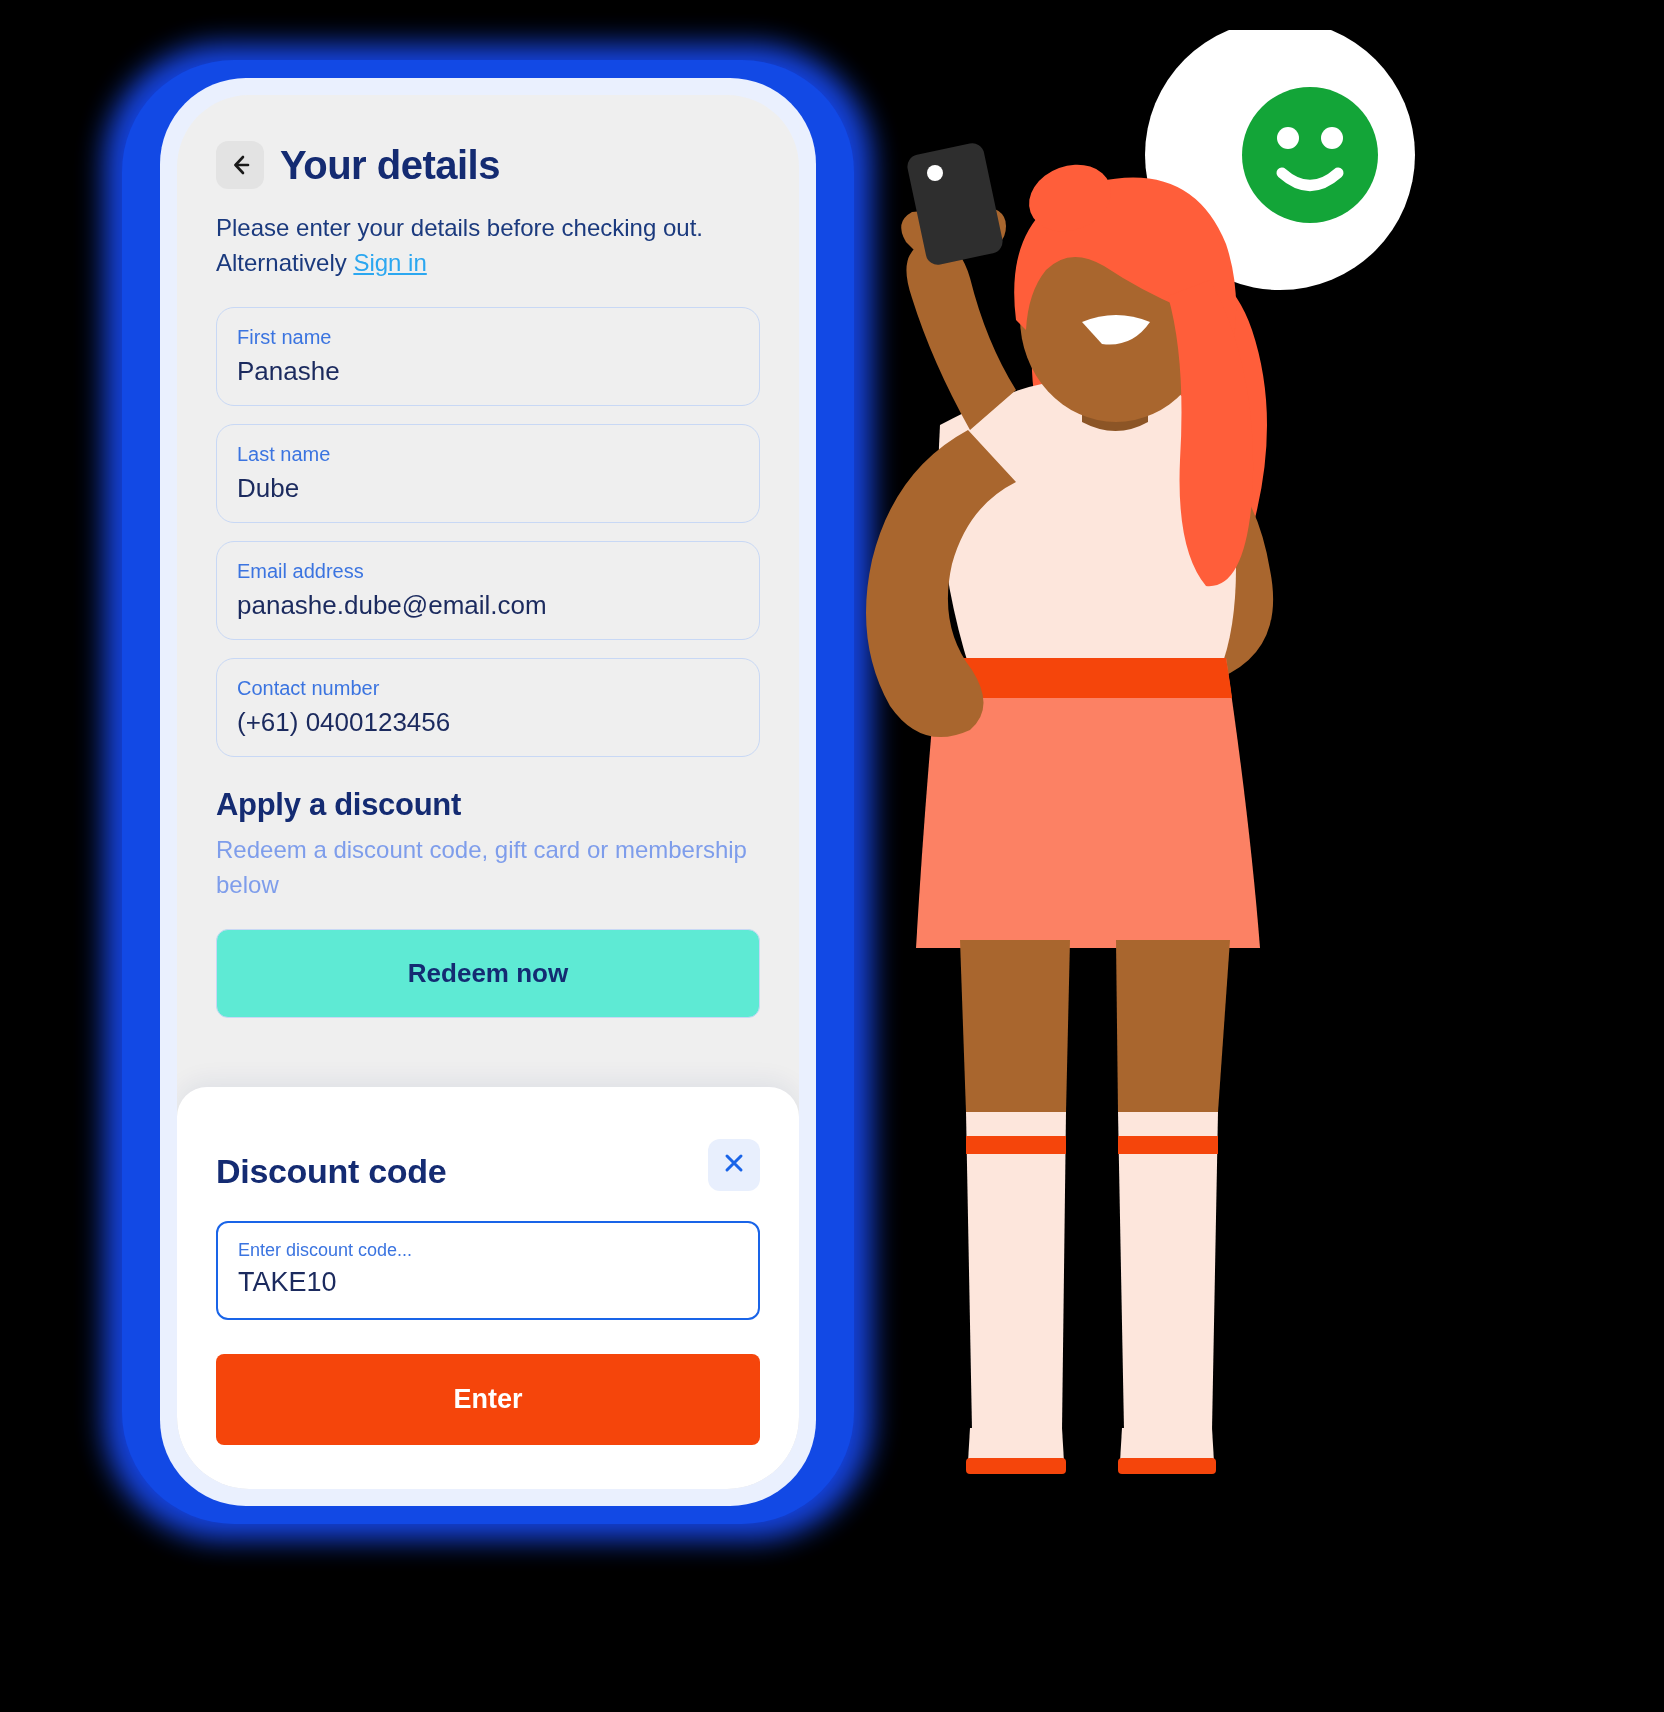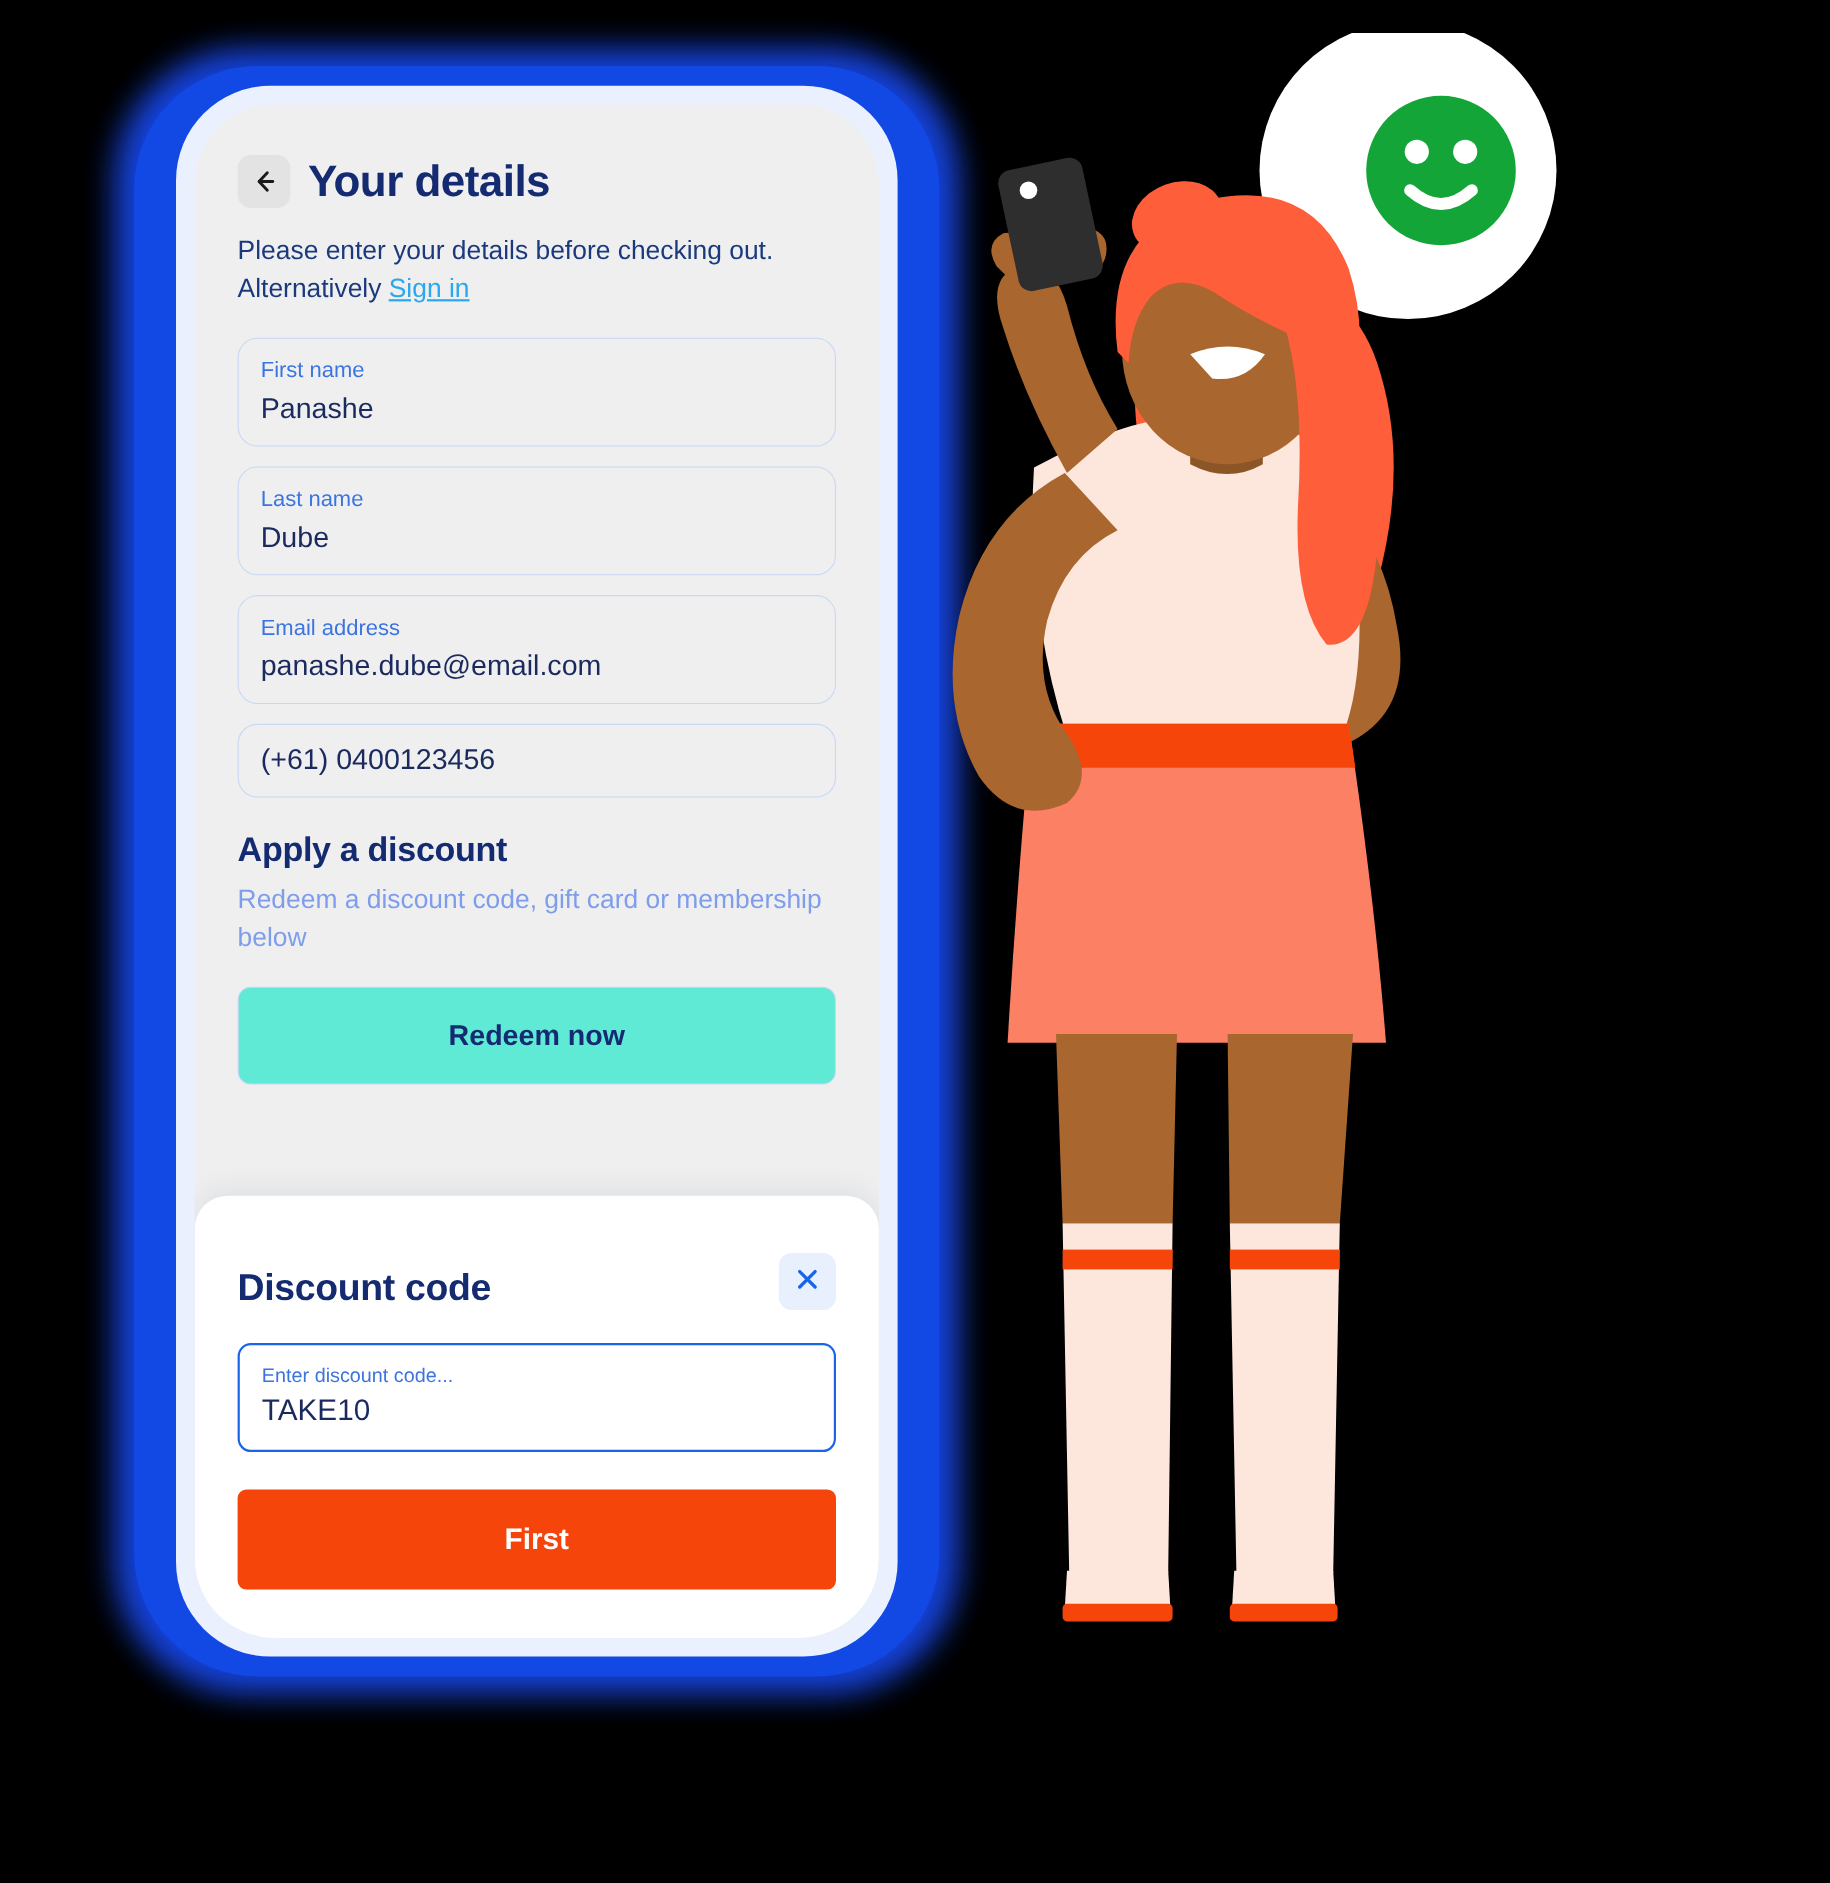--- a/index.html
+++ b/index.html
@@ -176,20 +176,21 @@
           <div class="field-label">Last name</div>
           <div class="field-value">Dube</div>
         </div>
 
         <div class="field">
           <div class="field-label">Email address</div>
           <div class="field-value">panashe.dube@email.com</div>
         </div>
 
         <div class="field">
+          <div class="field-label">Contact number</div>
           <div class="field-value">(+61) 0400123456</div>
         </div>
 
         <div class="section-title">Apply a discount</div>
         <div class="section-sub">Redeem a discount code, gift card or membership below</div>
 
         <button class="redeem-btn">Redeem now</button>
 
       </div>
 
@@ -204,21 +205,21 @@
               </svg>
             </span>
           </button>
         </div>
 
         <div class="code-field">
           <div class="code-label">Enter discount code...</div>
           <div class="code-value">TAKE10</div>
         </div>
 
-        <button class="apply-btn">First</button>
+        <button class="apply-btn">Enter</button>
       </div>
 
     </div>
   </div>
 
   <div class="illus">
     <svg viewBox="0 0 640 1520" xmlns="http://www.w3.org/2000/svg">
 
       <circle cx="310" cy="255" r="22" fill="#FFFFFF"></circle>
       <circle cx="355" cy="215" r="34" fill="#FFFFFF"></circle>

